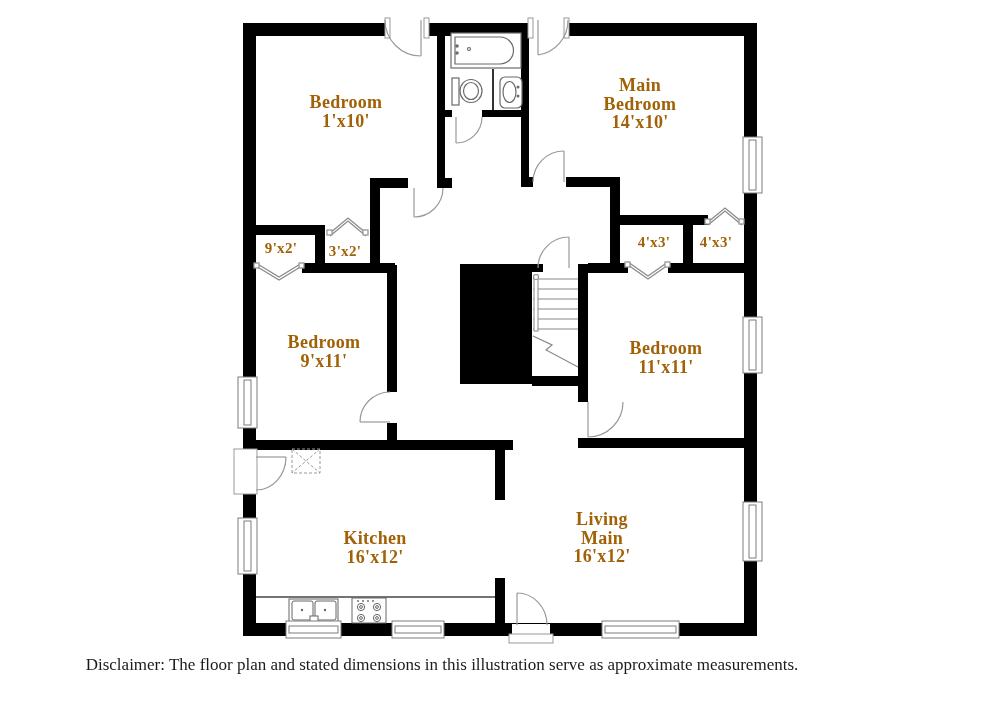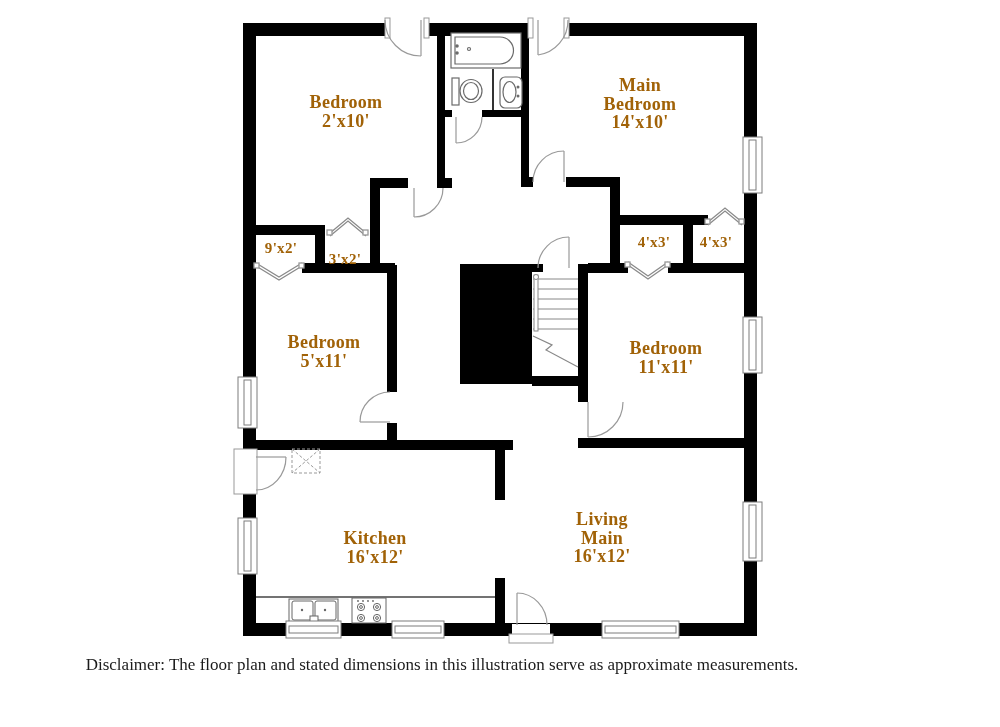--- a/index.html
+++ b/index.html
@@ -178,42 +178,42 @@
     <rect x="299" y="263" width="5" height="5" fill="#fff" stroke="#999"></rect>
     <rect x="625" y="262" width="5" height="5" fill="#fff" stroke="#999"></rect>
     <rect x="665" y="262" width="5" height="5" fill="#fff" stroke="#999"></rect>
     <rect x="705" y="219" width="5" height="5" fill="#fff" stroke="#999"></rect>
     <rect x="739" y="219" width="5" height="5" fill="#fff" stroke="#999"></rect>
   </g>
 </svg>
 
 <div class="room-label" style="left:346px;top:93px">
   <div>Bedroom</div>
-  <div>2'x10'</div>
+  <div>1'x10'</div>
 </div>
 <div class="room-label" style="left:640px;top:76px">
   <div>Main</div>
   <div>Bedroom</div>
   <div>14'x10'</div>
 </div>
 <div class="room-label closet-label" style="left:281px;top:241px">
   <div>9'x2'</div>
 </div>
-<div class="room-label closet-label" style="left:345px;top:252px">
+<div class="room-label closet-label" style="left:345px;top:244px">
   <div>3'x2'</div>
 </div>
 <div class="room-label closet-label" style="left:654px;top:235px">
   <div>4'x3'</div>
 </div>
 <div class="room-label closet-label" style="left:716px;top:235px">
   <div>4'x3'</div>
 </div>
 <div class="room-label" style="left:324px;top:333px">
   <div>Bedroom</div>
-  <div>5'x11'</div>
+  <div>9'x11'</div>
 </div>
 <div class="room-label" style="left:666px;top:339px">
   <div>Bedroom</div>
   <div>11'x11'</div>
 </div>
 <div class="room-label" style="left:375px;top:529px">
   <div>Kitchen</div>
   <div>16'x12'</div>
 </div>
 <div class="room-label" style="left:602px;top:510px">

